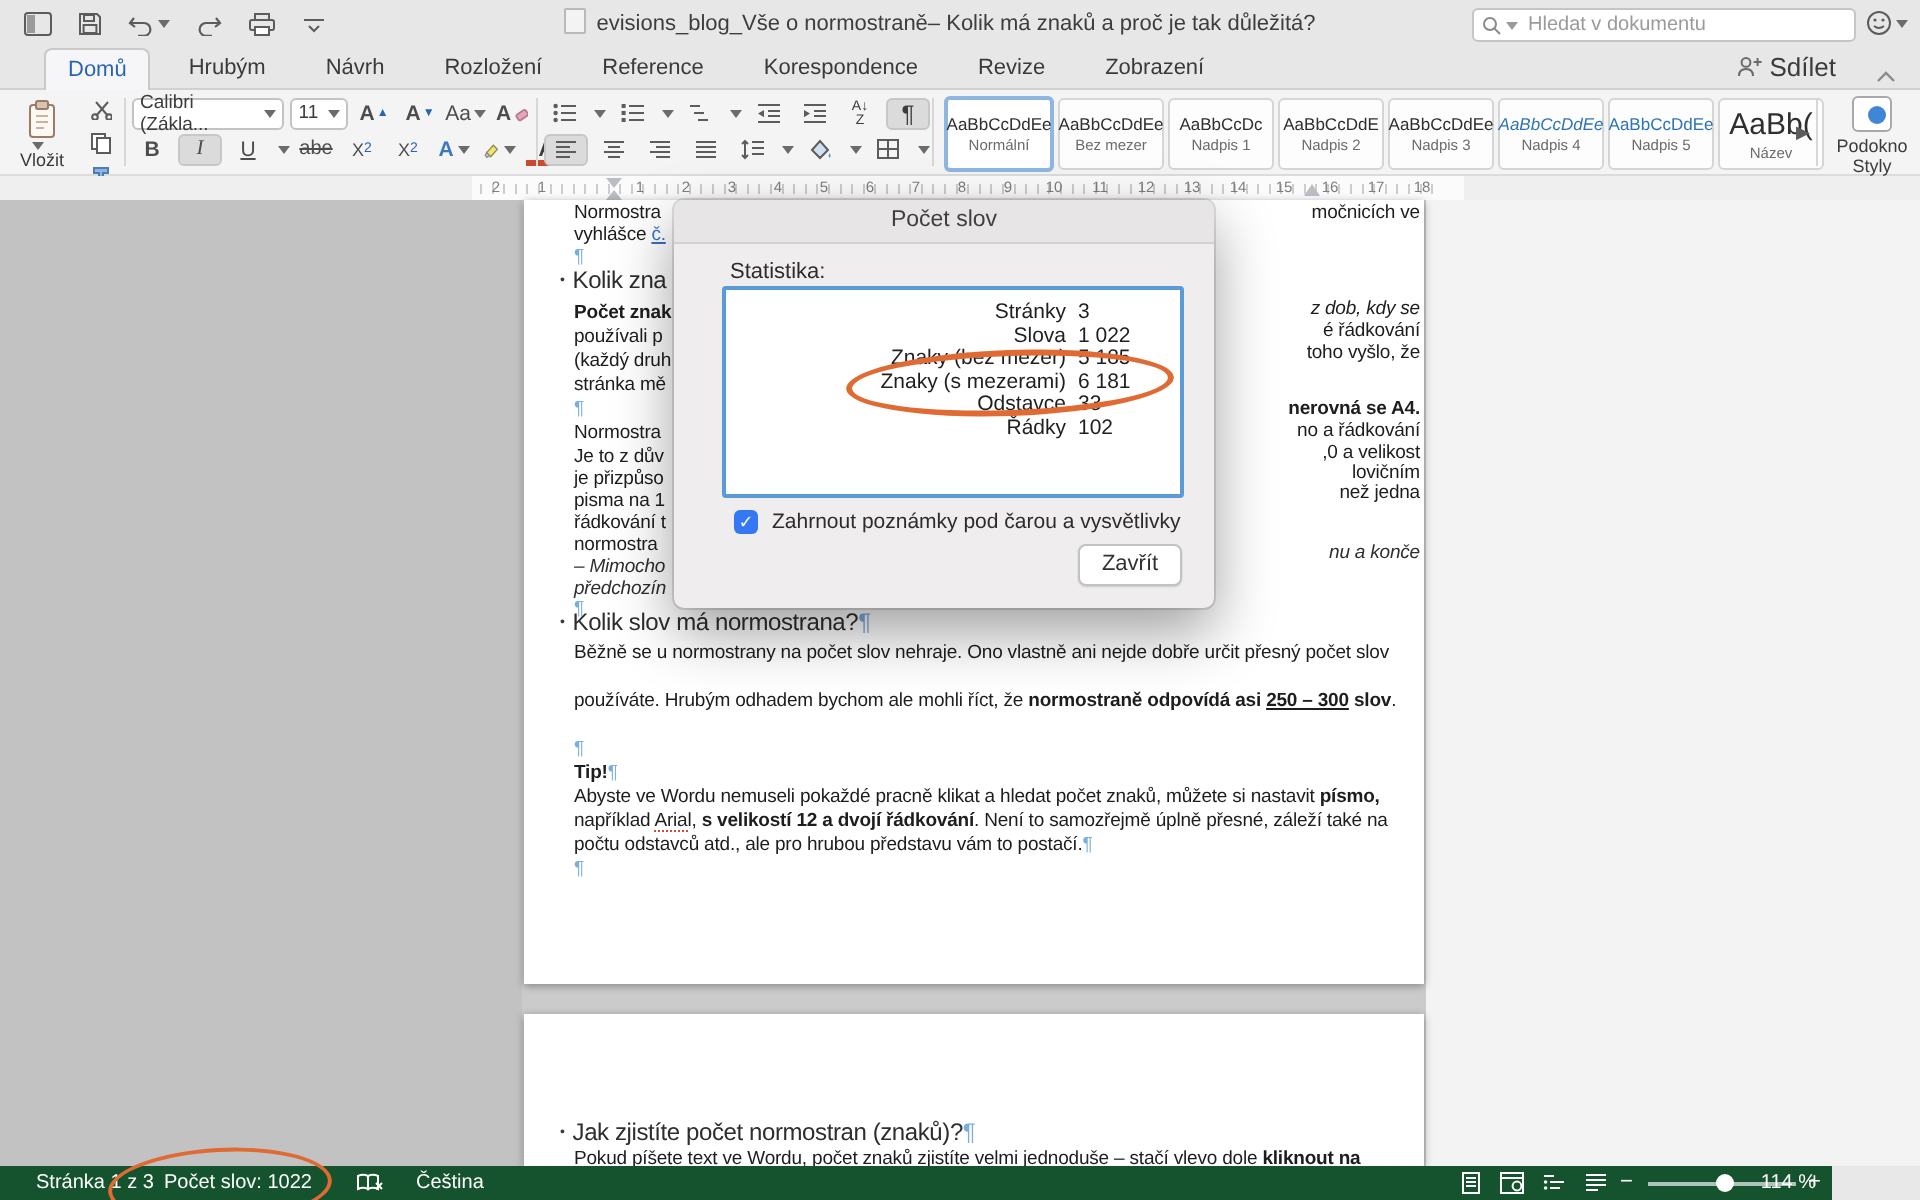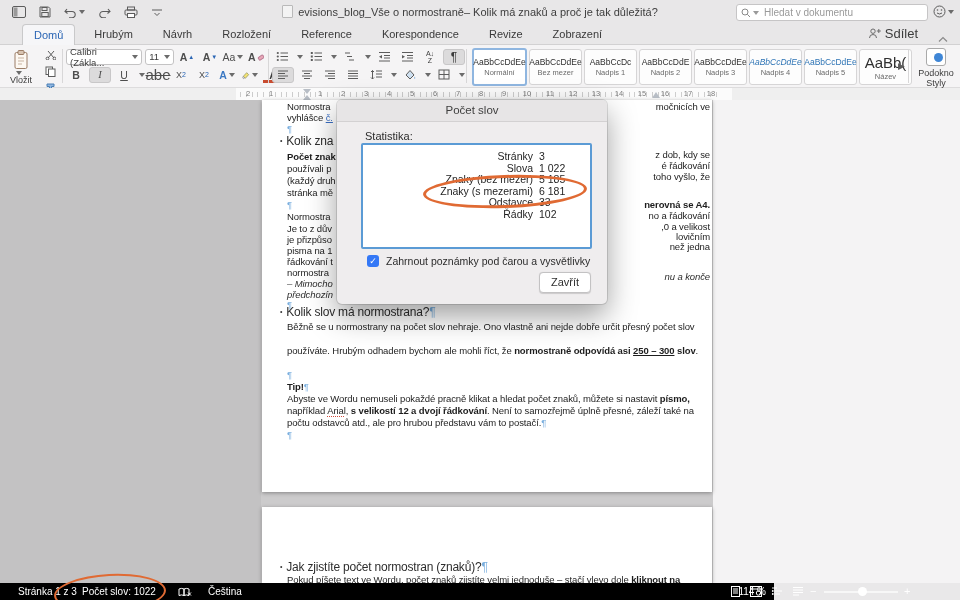--- a/index.html
+++ b/index.html
@@ -35,21 +35,21 @@
   .r1{top:3px;} .r2{top:21px;}
   .rbtn{display:flex;align-items:center;justify-content:center;min-width:16px;height:15px;border-radius:3px;color:#4d4d4d;font-size:10.5px;padding:0 2px;}
   .rbtn.on{background:#dcdbdc;border:1px solid #c8c7c8;height:14px;}
   .combo{background:#fff;border:1px solid #c4c3c4;border-radius:3px;height:14px;display:flex;align-items:center;justify-content:space-between;font-size:9.5px;color:#3c3c3c;padding:0 3px;}
   .paste-btn{position:absolute;left:6px;top:4px;width:30px;height:24px;display:flex;align-items:flex-start;justify-content:center;}
   .paste-caret{position:absolute;left:14px;top:26px;}
   .paste-label{position:absolute;left:0px;top:30px;width:42px;text-align:center;font-size:9px;color:#3c3c3c;}
   .clip-col{position:absolute;left:40px;top:2px;display:flex;flex-direction:column;gap:2px;}
   .bI{font-style:italic;font-family:"Liberation Serif",serif;}
   .uU{text-decoration:underline;}
-  .strike{text-decoration:line-through;font-size:15px;}
+  .strike{text-decoration:line-through;font-size:10px;}
   .subsup{font-size:9px;} .subsup sub,.subsup sup{font-size:7px;color:#2a65b4;}
   .fx-a{color:#3b78c3;font-weight:bold;}
   .fc-a{position:relative;font-weight:bold;color:#3c3c3c;}
   .fc-a::after{content:"";position:absolute;left:0;right:0;bottom:-1px;height:3px;background:#c84b2f;}
   .grow-a{font-weight:bold;} .tri-up{color:#2a65b4;font-size:6px;margin-left:1px;} .tri-dn{color:#2a65b4;font-size:6px;margin-left:1px;}
 
   
   .style-box{width:51px;height:34px;background:#fdfdfd;border:1px solid #d6d5d6;border-radius:3px;display:flex;flex-direction:column;align-items:center;justify-content:center;gap:1px;flex:none;}
   .style-box.sel{border:2px solid #8fb6e0;background:#fff;}
   .style-sample{font-size:8.5px;color:#2f2f2f;white-space:nowrap;}
@@ -97,21 +97,21 @@
   .stats .val{text-align:left;line-height:11.6px;}
   .dlg-check{position:absolute;left:30px;top:155px;display:flex;align-items:center;gap:7px;font-size:10.5px;color:#2c2c2c;}
   .checkbox{width:12px;height:12px;background:#3478f6;border-radius:3px;color:#fff;font-size:9px;line-height:12px;text-align:center;flex:none;}
   .dlg-close{position:absolute;right:16px;bottom:11px;width:50px;height:19px;background:#fff;border:1px solid #c3c2c3;border-radius:4px;
     font-size:11px;color:#303030;text-align:center;line-height:18px;box-shadow:0 0.5px 1px rgba(0,0,0,.15);}
   .ellipse{position:absolute;border:3px solid #e06a33;border-radius:50%;z-index:6;}
   .dlg-ellipse{left:86px;top:75px;width:158px;height:27px;transform:rotate(-2deg);}
   .status-ellipse{left:54px;top:574px;width:108px;height:34px;transform:rotate(-3deg);z-index:11;border-width:2.5px;}
 
   
-  .statusbar{position:absolute;left:0;top:583px;width:774px;height:17px;background:#000000;color:#fff;font-size:10px;z-index:10;}
+  .statusbar{position:absolute;left:0;top:583px;width:916px;height:17px;background:#14532d;color:#fff;font-size:10px;z-index:10;}
   .sb-item{position:absolute;top:0;line-height:17px;white-space:nowrap;}
   .sb-iconrow{position:absolute;top:3px;display:flex;gap:9px;align-items:center;}
   .slider-track{position:absolute;left:824px;top:8px;width:74px;height:1.5px;background:rgba(255,255,255,.65);}
   .slider-knob{position:absolute;left:858px;top:4px;width:9px;height:9px;border-radius:50%;background:#fff;}
   .sb-zoom{position:absolute;right:8px;top:0;line-height:17px;}
   .sb-pm{font-size:11px;line-height:17px;position:absolute;top:0;}
 </style>
 </head>
 <body>
 
@@ -512,21 +512,21 @@
       <div class="doc-line" style="top: 211px; left: 287px;"><span class="s-n">Normostra</span></div>
       <div class="doc-line" style="top: 223px; left: 287px;"><span class="s-n">Je to z dův</span></div>
       <div class="doc-line" style="top: 234px; left: 287px;"><span class="s-n">je přizpůso</span></div>
       <div class="doc-line" style="top: 245px; left: 287px;"><span class="s-n">pisma na 1</span></div>
       <div class="doc-line" style="top: 256px; left: 287px;"><span class="s-n">řádkování t</span></div>
       <div class="doc-line" style="top: 267px; left: 287px;"><span class="s-n">normostra</span></div>
       <div class="doc-line" style="top: 278px; left: 287px;"><span class="s-i">– Mimocho</span></div>
       <div class="doc-line" style="top: 289px; left: 287px;"><span class="s-i">předchozín</span></div>
       <div class="doc-line" style="top: 299px; left: 287px;"><span class="s-mark">¶</span></div>
       <div class="doc-line" style="top: 101px; right: 250px;"><span class="s-n">močnicích ve</span></div>
-      <div class="doc-line" style="top: 149px; right: 250px;"><span class="s-n">z dob, kdy se</span></div>
+      <div class="doc-line" style="top: 149px; right: 250px; font-style: italic;"><span class="s-n">z dob, kdy se</span></div>
       <div class="doc-line" style="top: 160px; right: 250px;"><span class="s-n">é řádkování</span></div>
       <div class="doc-line" style="top: 171px; right: 250px;"><span class="s-n">toho vyšlo, že</span></div>
       <div class="doc-line" style="top: 199px; right: 250px;"><span class="s-b">nerovná se A4.</span></div>
       <div class="doc-line" style="top: 210px; right: 250px;"><span class="s-n">no a řádkování</span></div>
       <div class="doc-line" style="top: 221px; right: 250px;"><span class="s-n">,0 a velikost</span></div>
       <div class="doc-line" style="top: 231px; right: 250px;"><span class="s-n">lovičním</span></div>
       <div class="doc-line" style="top: 241px; right: 250px;"><span class="s-n">než jedna</span></div>
       <div class="doc-line" style="top: 271px; right: 250px;"><span class="s-i">nu a konče</span></div>
       <div class="doc-line hd" style="top: 306px; left: 280px;"><span class="bullet">•</span><span class="s-h">Kolik slov má normostrana?</span><span class="s-mark">¶</span></div>
       <div class="doc-line" style="top: 321px; left: 287px;"><span class="s-n">Běžně se u normostrany na počet slov nehraje. Ono vlastně ani nejde dobře určit přesný počet slov</span></div>

